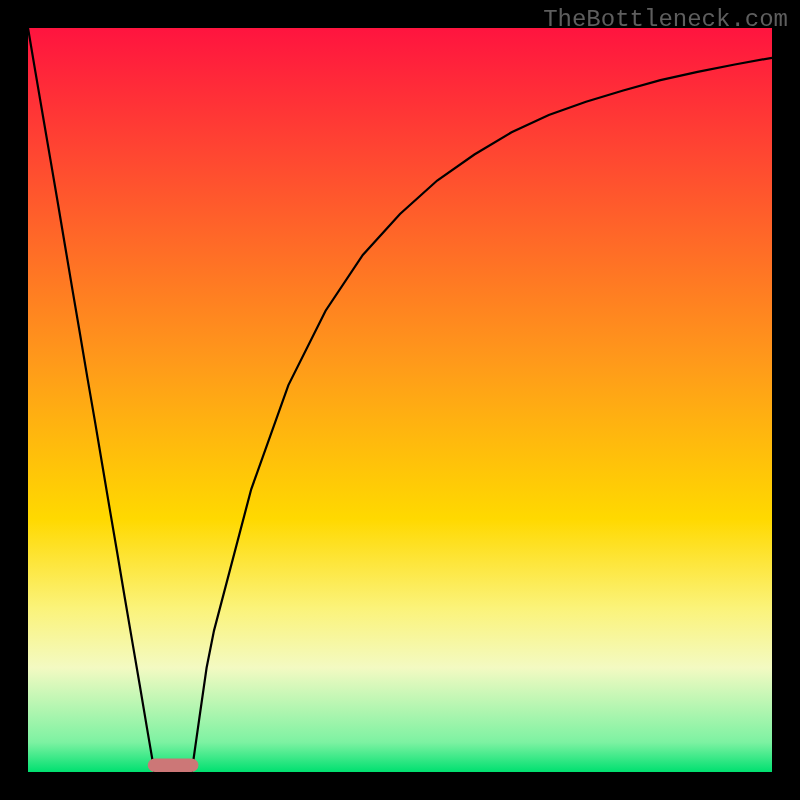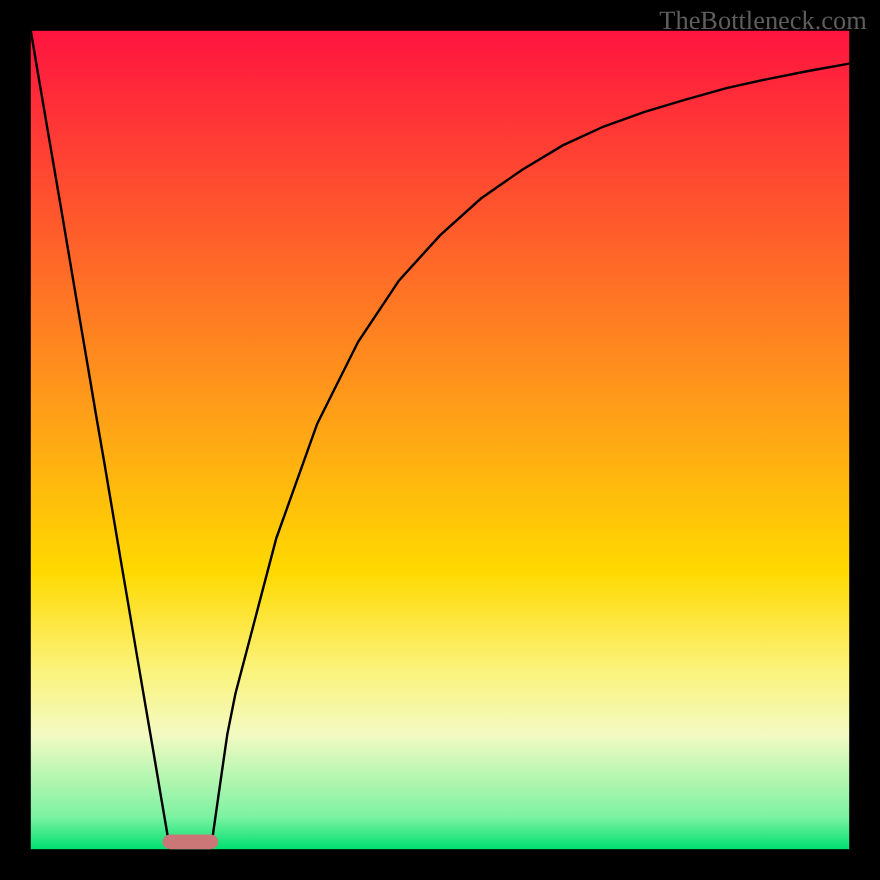--- a/index.html
+++ b/index.html
@@ -14,21 +14,21 @@
     position: absolute;
     left: 0; top: 0;
     width: 800px; height: 800px;
     background: #000;
   }
   .watermark {
     position: absolute;
     top: 6px;
     right: 12px;
     color: #5e5e5e;
-    font-family: Liberation Serif, serif;
+    font-family: Liberation Mono, monospace;
     font-size: 24px;
     z-index: 5;
   }
   svg {
     position: absolute;
     left: 0; top: 0;
     display: block;
   }
 </style>
 </head>

